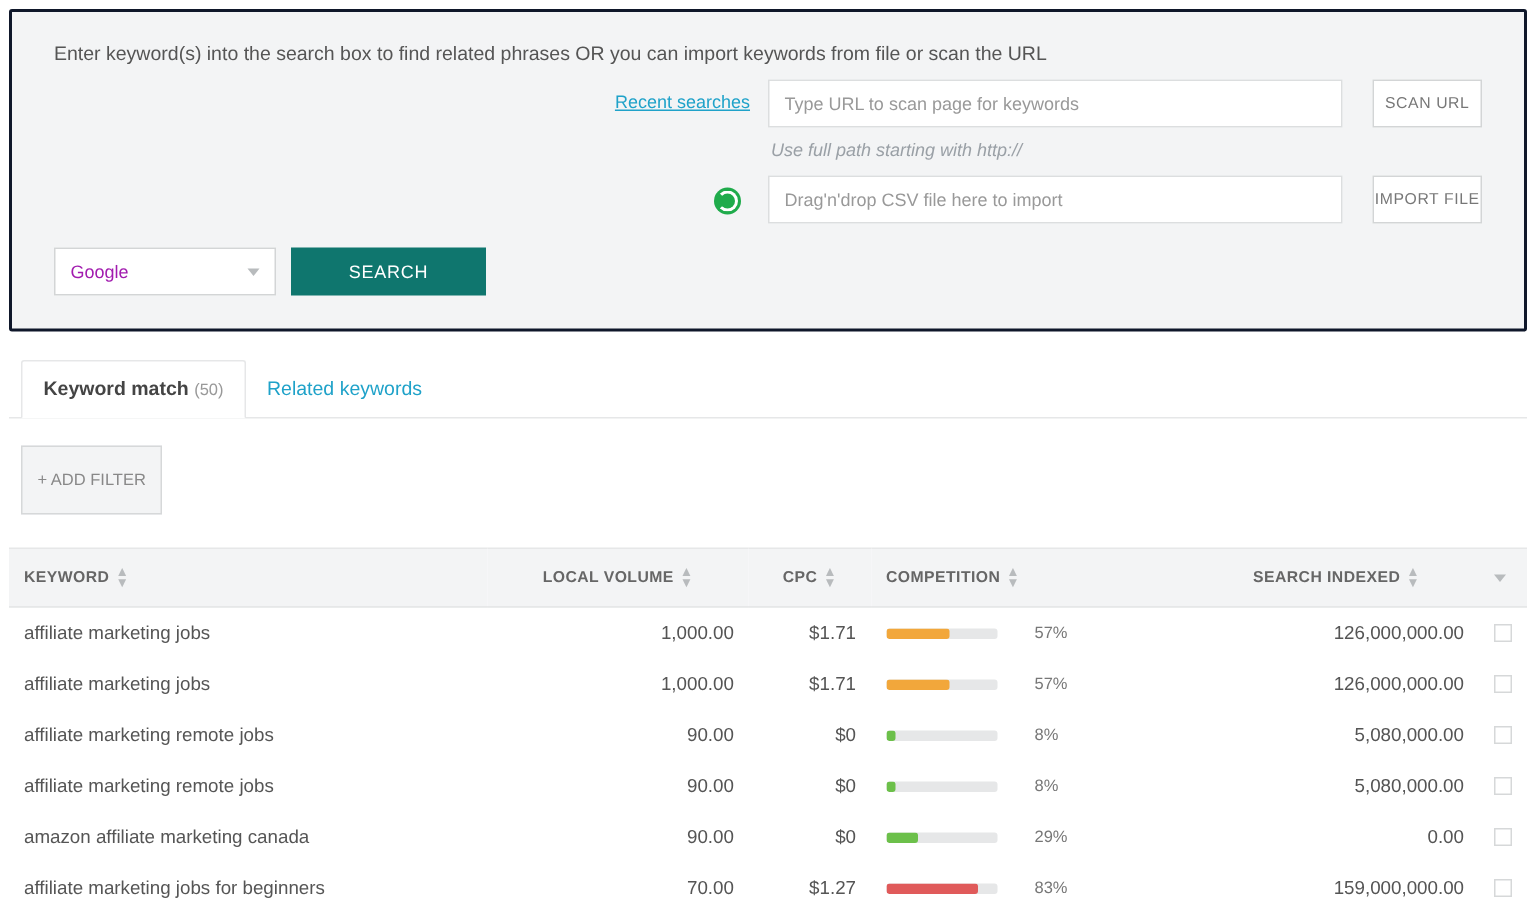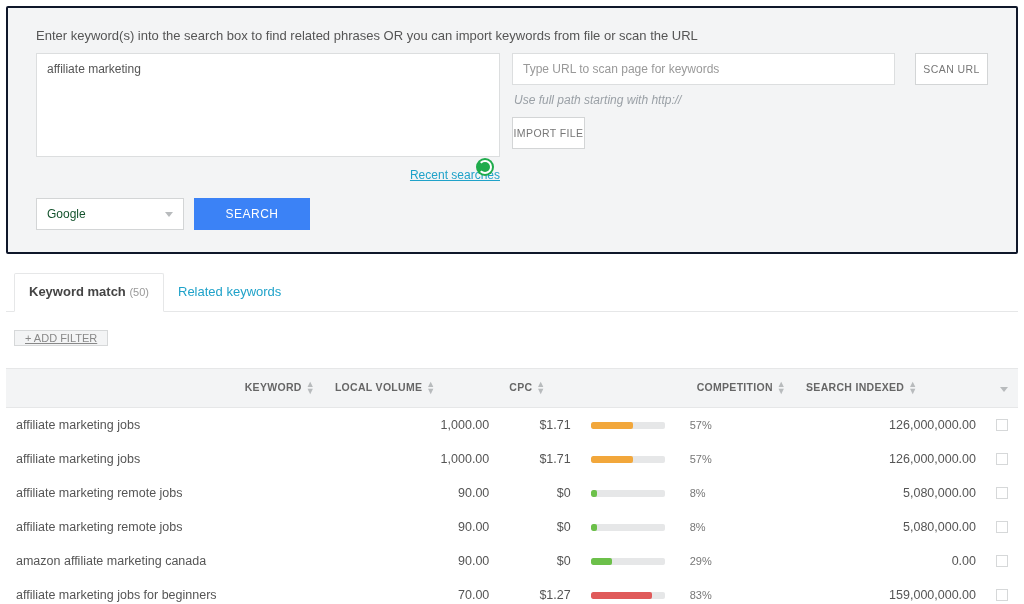--- a/index.html
+++ b/index.html
@@ -114,35 +114,35 @@
   }
   .select-box {
     width: 148px;
     height: 32px;
     border: 1px solid #d3d5d6;
     background: #fff;
     display: flex;
     align-items: center;
     justify-content: space-between;
     padding: 0 10px;
-    color: #14532d;
+    color: #a21caf;
     font-size: 12px;
     cursor: pointer;
   }
   .select-box.wide { width: 156px; }
   .caret {
     width: 0; height: 0;
     border-left: 4px solid transparent;
     border-right: 4px solid transparent;
     border-top: 5px solid #b8bbbd;
   }
   .btn-search {
-    width: 116px;
+    width: 130px;
     height: 32px;
-    background: #3b82f6;
+    background: #0f766e;
     color: #fff;
     border: none;
     font-size: 12px;
     letter-spacing: 0.5px;
     cursor: pointer;
   }
   
   .tabs-row {
     display: flex;
     align-items: center;
@@ -168,42 +168,41 @@
   }
   .tab .count { font-weight: 400; color: #999; font-size: 11px; }
   .filter-row {
     padding: 18px 14px 14px 14px;
   }
   .btn-addfilter {
     border: 1px solid #d6d8d9;
     background: #f3f4f5;
     color: #888;
     font-size: 11px;
-    padding: 1px 10px;
-    cursor: pointer;
-    text-decoration: underline;
+    padding: 16px 10px;
+    cursor: pointer;
   }
   
   .tbl {
     width: calc(100% - 12px);
     margin: 8px 6px 0 6px;
     border-collapse: collapse;
   }
   .tbl thead th {
     background: #f3f4f5;
     font-size: 10.5px;
     font-weight: 700;
     letter-spacing: 0.3px;
     color: #666;
-    text-align: right;
+    text-align: left;
     padding: 12px 10px;
     border-top: 1px solid #e6e7e8;
     border-bottom: 1px solid #e6e7e8;
   }
-  .tbl thead th.r { text-align: left; }
+  .tbl thead th.r { text-align: center; }
   .sort-glyph {
     display: inline-block;
     margin-left: 4px;
     font-size: 9px;
     color: #b8bbbd;
     line-height: 7px;
     vertical-align: middle;
   }
   .tbl tbody td {
     padding: 10px 10px;
@@ -244,31 +243,31 @@
     border-top:5px solid #b8bbbd;
   }
 </style>
 </head>
 <body>
 
 <div class="top-panel">
   <div class="intro">Enter keyword(s) into the search box to find related phrases OR you can import keywords from file or scan the URL</div>
   <div class="row1">
     <div class="kw-box-wrap">
-      <textarea class="kw-textarea" style="">affiliate marketing</textarea>
       <div class="grammarly-badge"></div>
       <a class="recent-link">Recent searches</a>
     </div>
     <div class="right-col">
       <div class="inline-row">
         <input class="text-input" placeholder="Type URL to scan page for keywords" style="">
         <button class="btn-outline">SCAN URL</button>
       </div>
       <div class="hint">Use full path starting with http://</div>
       <div class="inline-row">
+        <input class="text-input" placeholder="Drag'n'drop CSV file here to import" style="">
         <button class="btn-outline">IMPORT FILE</button>
       </div>
     </div>
   </div>
   <div class="search-row">
     <div class="select-box">
       <span>Google</span>
       <span class="caret"></span>
     </div>
     <button class="btn-search">SEARCH</button>

